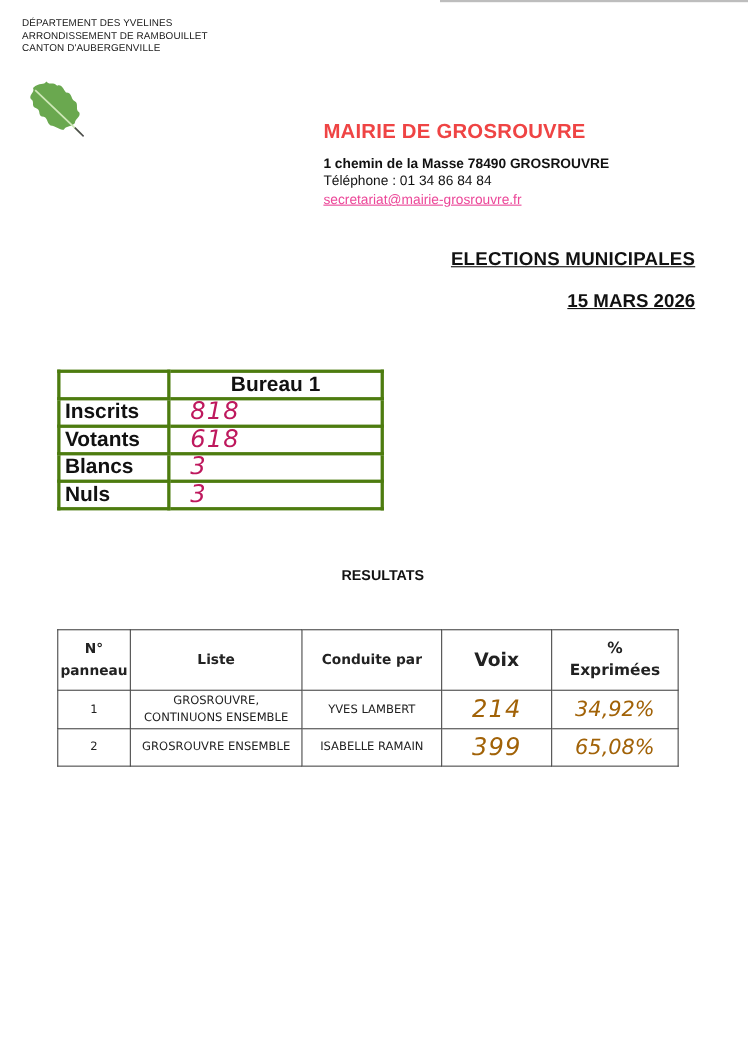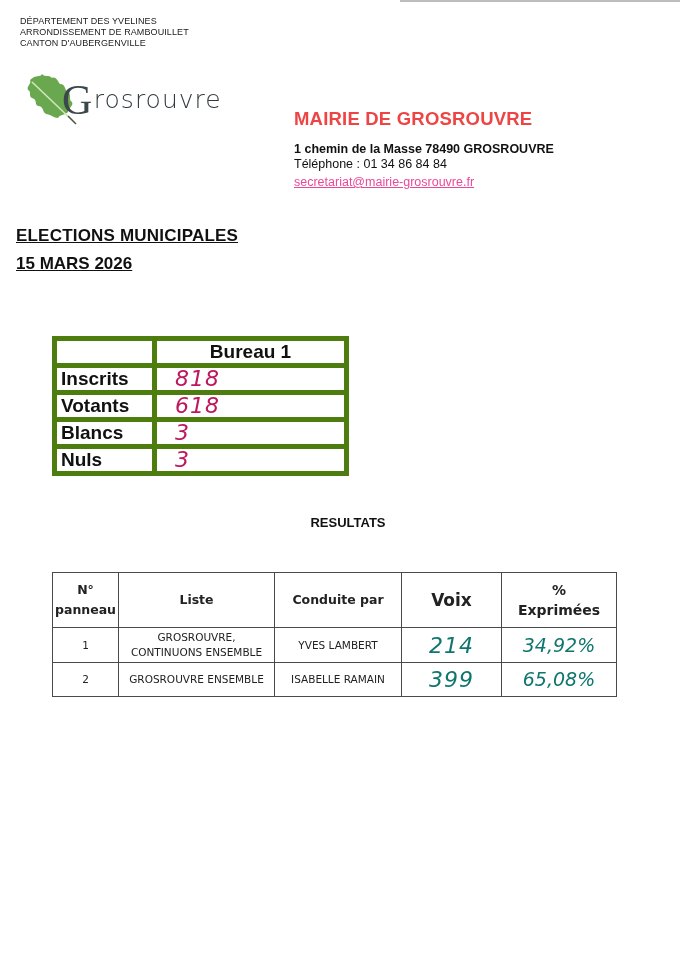--- a/index.html
+++ b/index.html
@@ -16,64 +16,61 @@
     .logo .logo-text { position: absolute; left: 40px; top: 2px; font-family: "Liberation Serif", serif; font-size: 30px; color: #2f3a3f; letter-spacing: 1.5px; }
     .logo .logo-text .g { font-size: 42px; position: relative; top: 6px; color: #3c474c; }
     .logo .logo-text .rest { font-family: "DejaVu Sans", sans-serif; font-size: 25px; font-weight: 300; letter-spacing: 1px; }
 
     .mairie { position: absolute; left: 294px; top: 108px; }
     .mairie-title { font-size: 18.5px; font-weight: bold; letter-spacing: 0.2px; color: #ef4444; }
     .mairie-address { margin-top: 12px; font-size: 12.5px; font-weight: bold; line-height: 15px; }
     .mairie-phone { font-size: 12.5px; line-height: 15px; }
     .mairie-email { font-size: 12.5px; line-height: 15px; color: #ec4899; text-decoration: underline; cursor: pointer; }
 
-    .titles { position: absolute; left: 0; width: 632px; top: 226px; text-align: left; }
+    .titles { position: absolute; left: 0; width: 632px; top: 226px; text-align: right; }
     .titles .t1 { display: inline-block; font-size: 17px; font-weight: bold; text-decoration: underline; letter-spacing: 0.2px; margin-left: 16px; }
-    .titles .t2 { display: block; margin-top: 8px; }
+    .titles .t2 { display: block; margin-top: 18px; }
     .titles .t2 span { font-size: 17px; font-weight: bold; text-decoration: underline; margin-left: 16px; }
 
     table.bureau { position: absolute; left: 52px; top: 336px; border-collapse: collapse; width: 297px; }
-    table.bureau td, table.bureau th { border: 5px solid #4d7c0f; height: 24.4px; padding: 0 4px; }
+    table.bureau td, table.bureau th { border: 3px solid #4d7c0f; height: 24.4px; padding: 0 4px; }
     table.bureau th { font-size: 19px; font-weight: bold; text-align: center; }
     table.bureau td.lbl { width: 100px; font-size: 19px; font-weight: bold; white-space: nowrap; }
     table.bureau td.val { font-family: "DejaVu Sans", sans-serif; font-size: 22px; font-weight: normal; color: #be185d; padding-left: 18px; font-style: italic; letter-spacing: 1px; line-height: 22px; }
 
     .resultats-title { position: absolute; left: 0; width: 680px; top: 515px; text-align: center; font-size: 13px; font-weight: bold; padding-left: 16px; }
 
     table.results { position: absolute; left: 52px; top: 572px; border-collapse: collapse; width: 565px; font-family: "DejaVu Sans", sans-serif; }
     table.results th, table.results td { border: 1px solid #4a4a4a; text-align: center; vertical-align: middle; }
     table.results th { height: 55px; font-size: 12.5px; font-weight: bold; line-height: 20px; color: #222; }
     table.results th.voix { font-size: 17px; }
     table.results th.pct { font-size: 14px; line-height: 20px; }
     table.results td { font-size: 10.5px; line-height: 15px; color: #222; }
     table.results tr.r1 td { height: 35px; }
     table.results tr.r2 td { height: 34px; }
-    table.results td.hand { font-size: 22px; font-style: italic; font-weight: normal; letter-spacing: 1px; color: #0f766e; font-family: "DejaVu Sans", sans-serif; }
+    table.results td.hand { font-size: 22px; font-style: italic; font-weight: normal; letter-spacing: 1px; color: #a16207; font-family: "DejaVu Sans", sans-serif; }
     table.results td.hand.pctv { font-size: 19px; letter-spacing: 0px; }
   </style>
 </head>
 <body>
 
 <div class="top-edge"></div>
 
 <div class="admin-lines">
   <div>DÉPARTEMENT DES YVELINES</div>
   <div>ARRONDISSEMENT DE RAMBOUILLET</div>
   <div>CANTON D'AUBERGENVILLE</div>
 </div>
 
 <div class="logo">
   <svg class="leaf" viewBox="0 0 62 56">
     <path d="M6 10 C12 4 16 8 18 4 C22 8 24 4 28 8 C32 6 34 12 36 14 C42 14 40 20 44 22 C48 24 44 30 48 32 C50 36 44 38 44 42 C40 46 36 44 34 48 C30 48 26 44 22 44 C18 42 20 36 14 36 C10 34 14 30 8 28 C4 26 8 22 4 20 C2 16 8 14 6 10 Z" fill="#6aa84f"></path>
     <path d="M8 12 L50 52" stroke="#cfe8b8" stroke-width="1.6" fill="none"></path>
     <path d="M44 46 L52 54" stroke="#4d4d4d" stroke-width="1.4" fill="none"></path>
   </svg>
-  <div class="logo-text">
-    <span class="g">G</span><span class="rest">rosrouvre</span>
-  </div>
 </div>
 
 <div class="mairie">
   <div class="mairie-title">MAIRIE DE GROSROUVRE</div>
   <div class="mairie-address">1 chemin de la Masse 78490 GROSROUVRE</div>
   <div class="mairie-phone">Téléphone : 01 34 86 84 84</div>
   <a class="mairie-email">secretariat@mairie-grosrouvre.fr</a>
 </div>
 
 <div class="titles">

